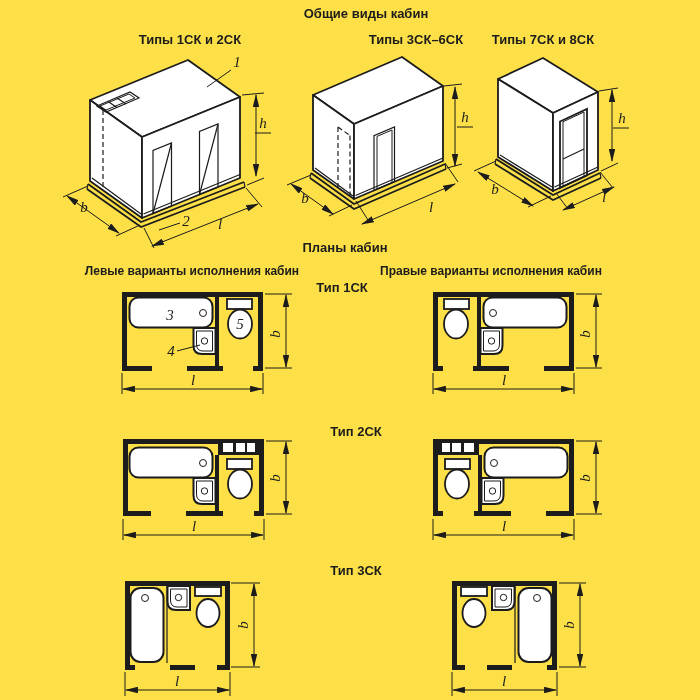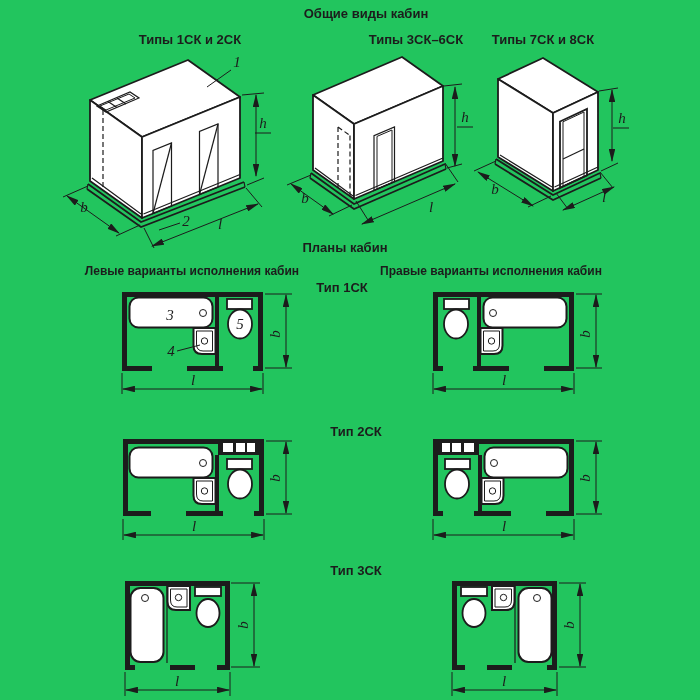--- a/index.html
+++ b/index.html
@@ -1,16 +1,16 @@
 <!DOCTYPE html>
 <html><head>
 <meta charset="utf-8">
 <style>
   html,body{margin:0;padding:0;background:#ffffff;}
-  .canvas{position:relative;width:700px;height:700px;background:#22c55e;overflow:hidden;
+  .canvas{position:relative;width:700px;height:700px;background:#fde047;overflow:hidden;
           font-family:"Liberation Sans",sans-serif;}
   svg{display:block}
   .cap{font-family:"Liberation Sans",sans-serif;font-weight:bold;font-size:13px;fill:#1c1c1c;}
   .caph{font-family:"Liberation Sans",sans-serif;font-weight:bold;font-size:12px;fill:#1c1c1c;}
   .it{font-family:"Liberation Serif",serif;font-style:italic;font-size:15px;fill:#1c1c1c;}
   .face{fill:#ffffff;stroke:#1c1c1c;stroke-width:1.8;stroke-linejoin:round;}
   .ln{stroke:#1c1c1c;fill:none;stroke-width:1.2;}
   .bold{stroke-width:1.8;}
   .w{fill:#1c1c1c;stroke:none;}
   .cell{fill:#ffffff;stroke:none;}

